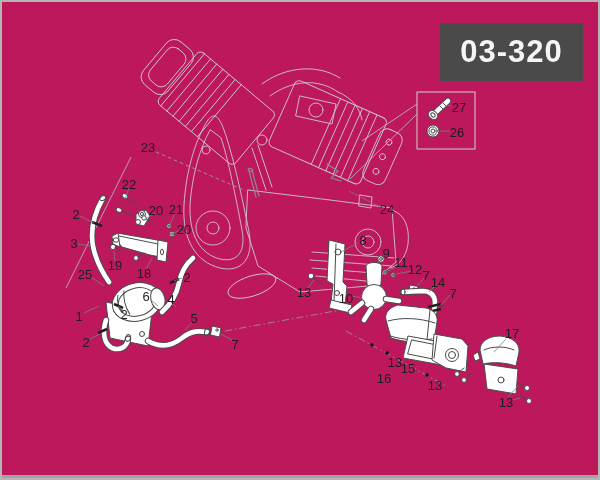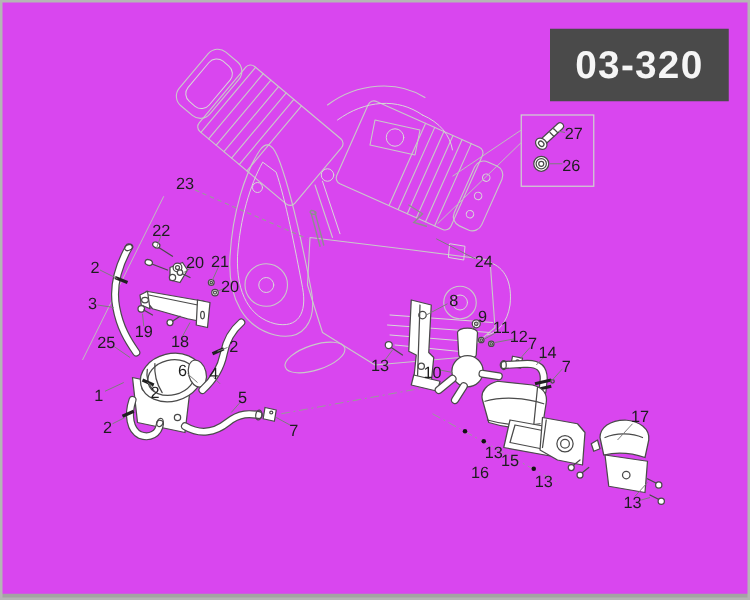--- a/index.html
+++ b/index.html
@@ -1,17 +1,17 @@
 <!DOCTYPE html>
 <html><head>
 <meta charset="utf-8">
 <style>
   html,body { margin:0; padding:0; background:#e8e8e8; }
   .page {
-    position:relative; width:600px; height:480px; background:#d946ef;
+    position:relative; width:600px; height:480px; background:#be185d;
     box-shadow: inset 0 0 0 2px #b5b5b5, inset 0 -5px 0 0 #a3a3a3;
     font-family:"Liberation Sans", sans-serif; overflow:hidden;
   }
   .badge {
     position:absolute; left:440px; top:23px; width:143px; height:58px;
     display:flex; align-items:center; justify-content:center;
     font-weight:700; font-size:31px; letter-spacing:1px;
   }
   svg text.callout {
     font-family:"Liberation Sans", sans-serif; font-size:13px;

